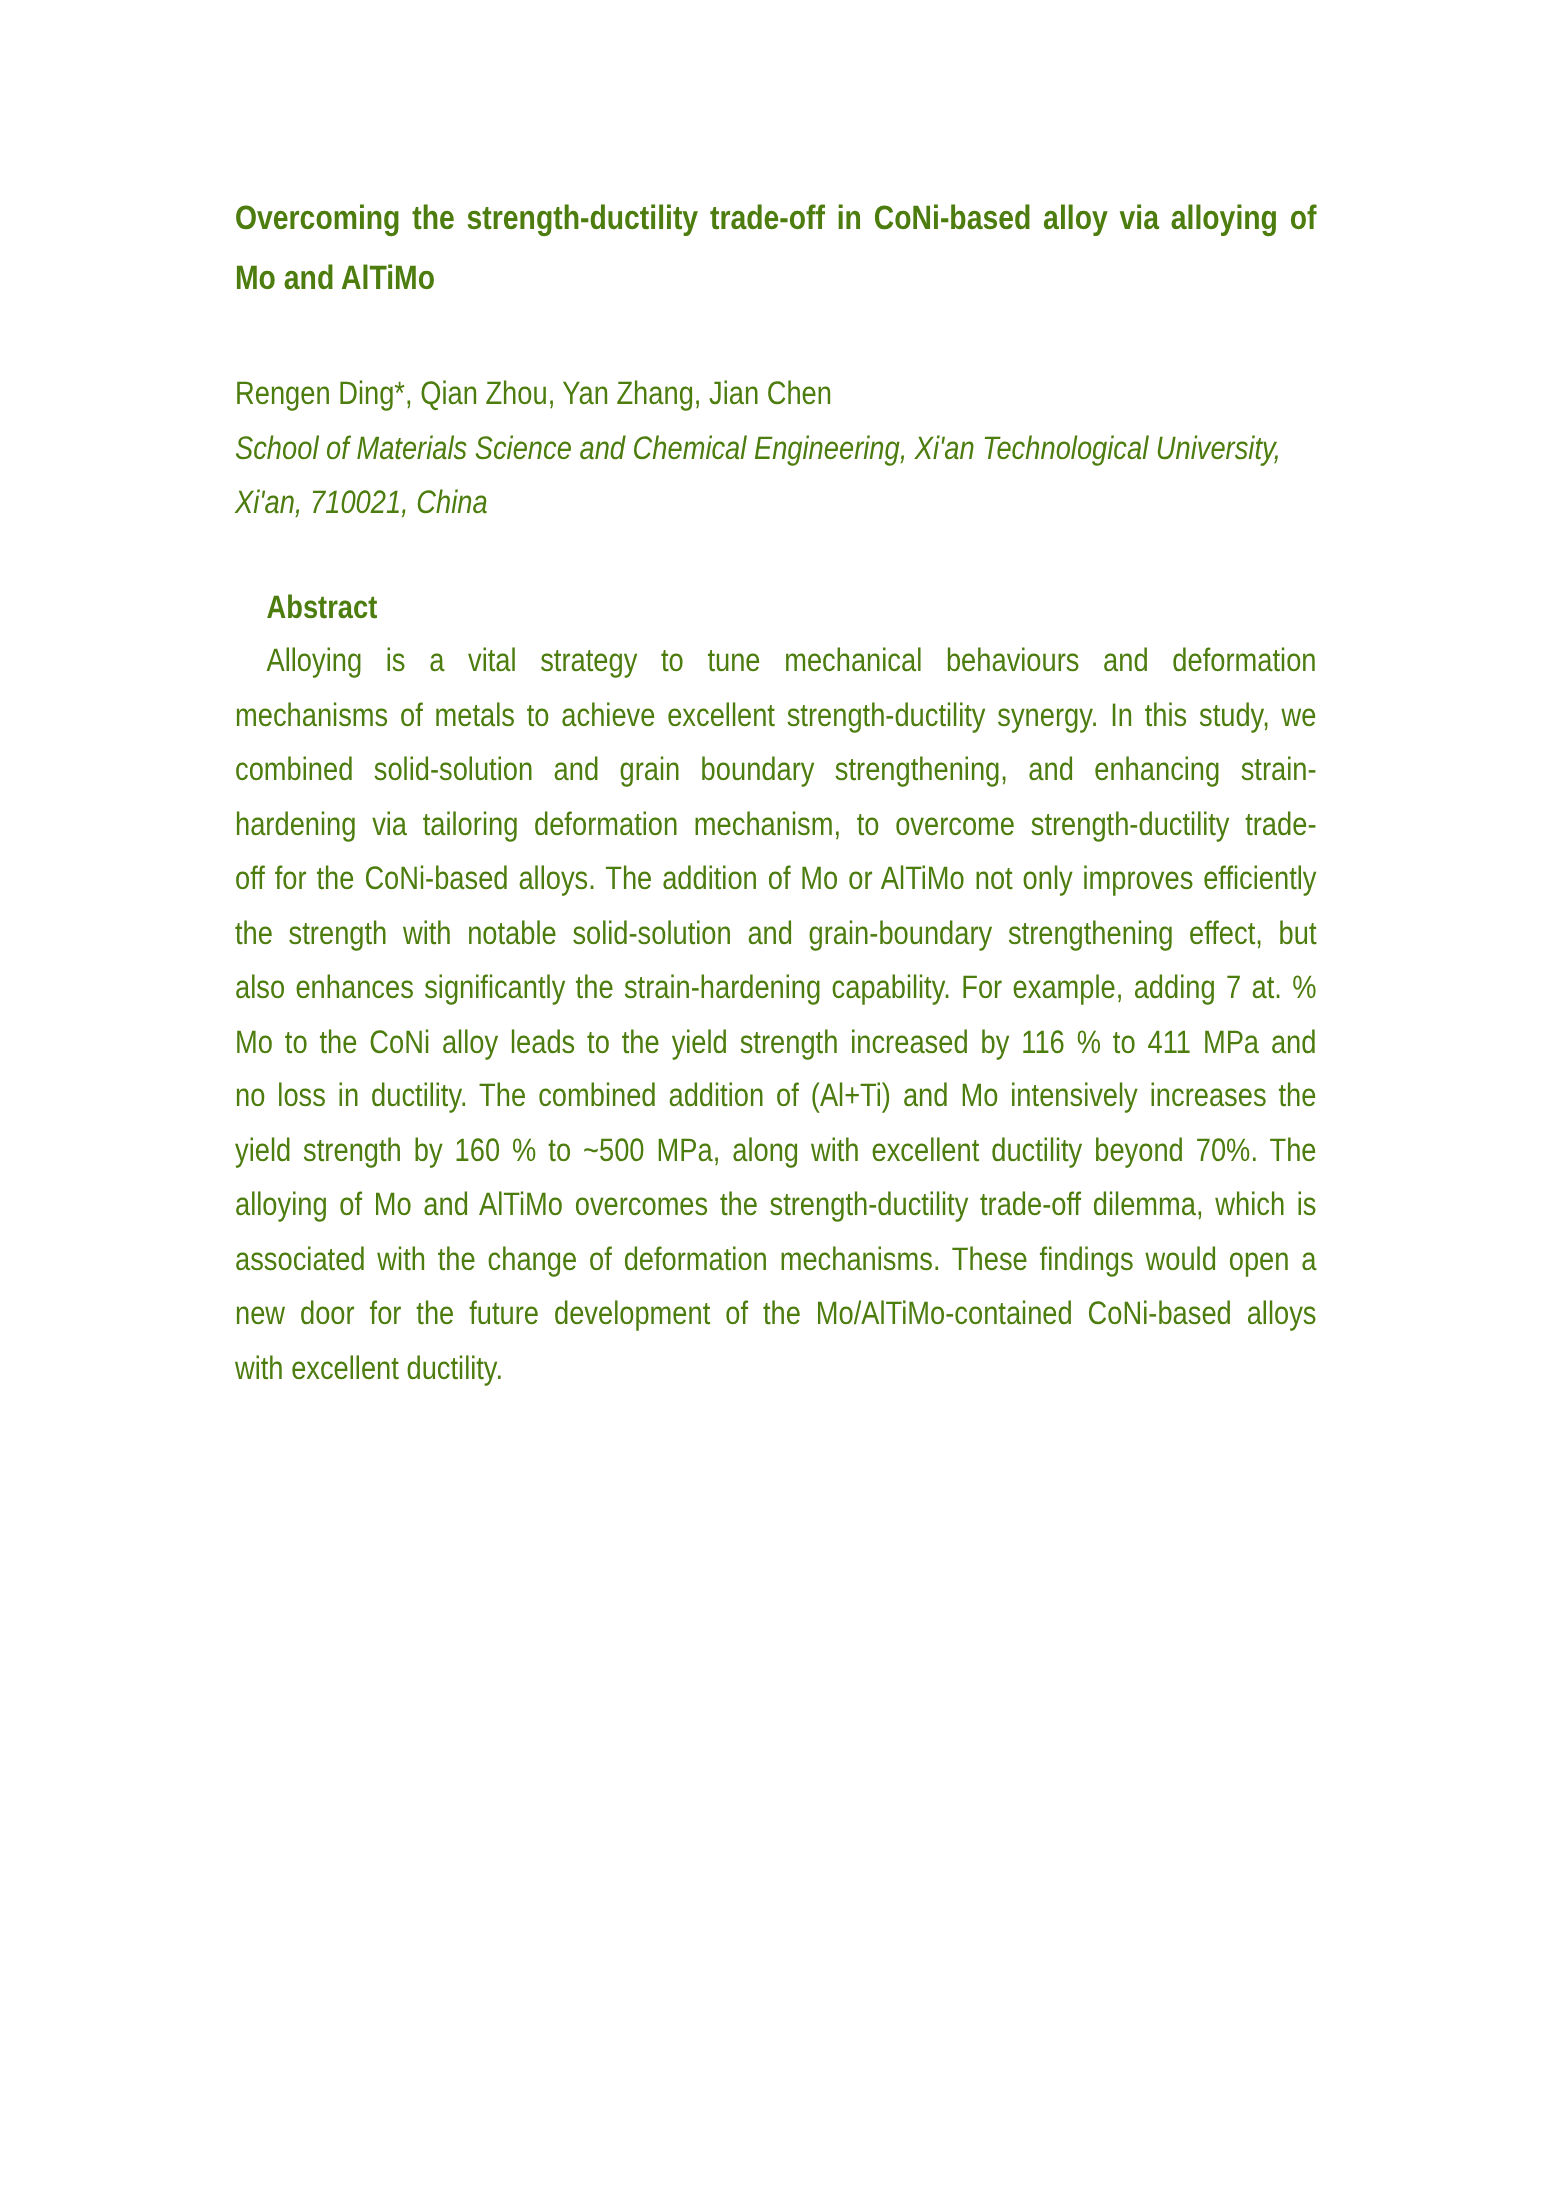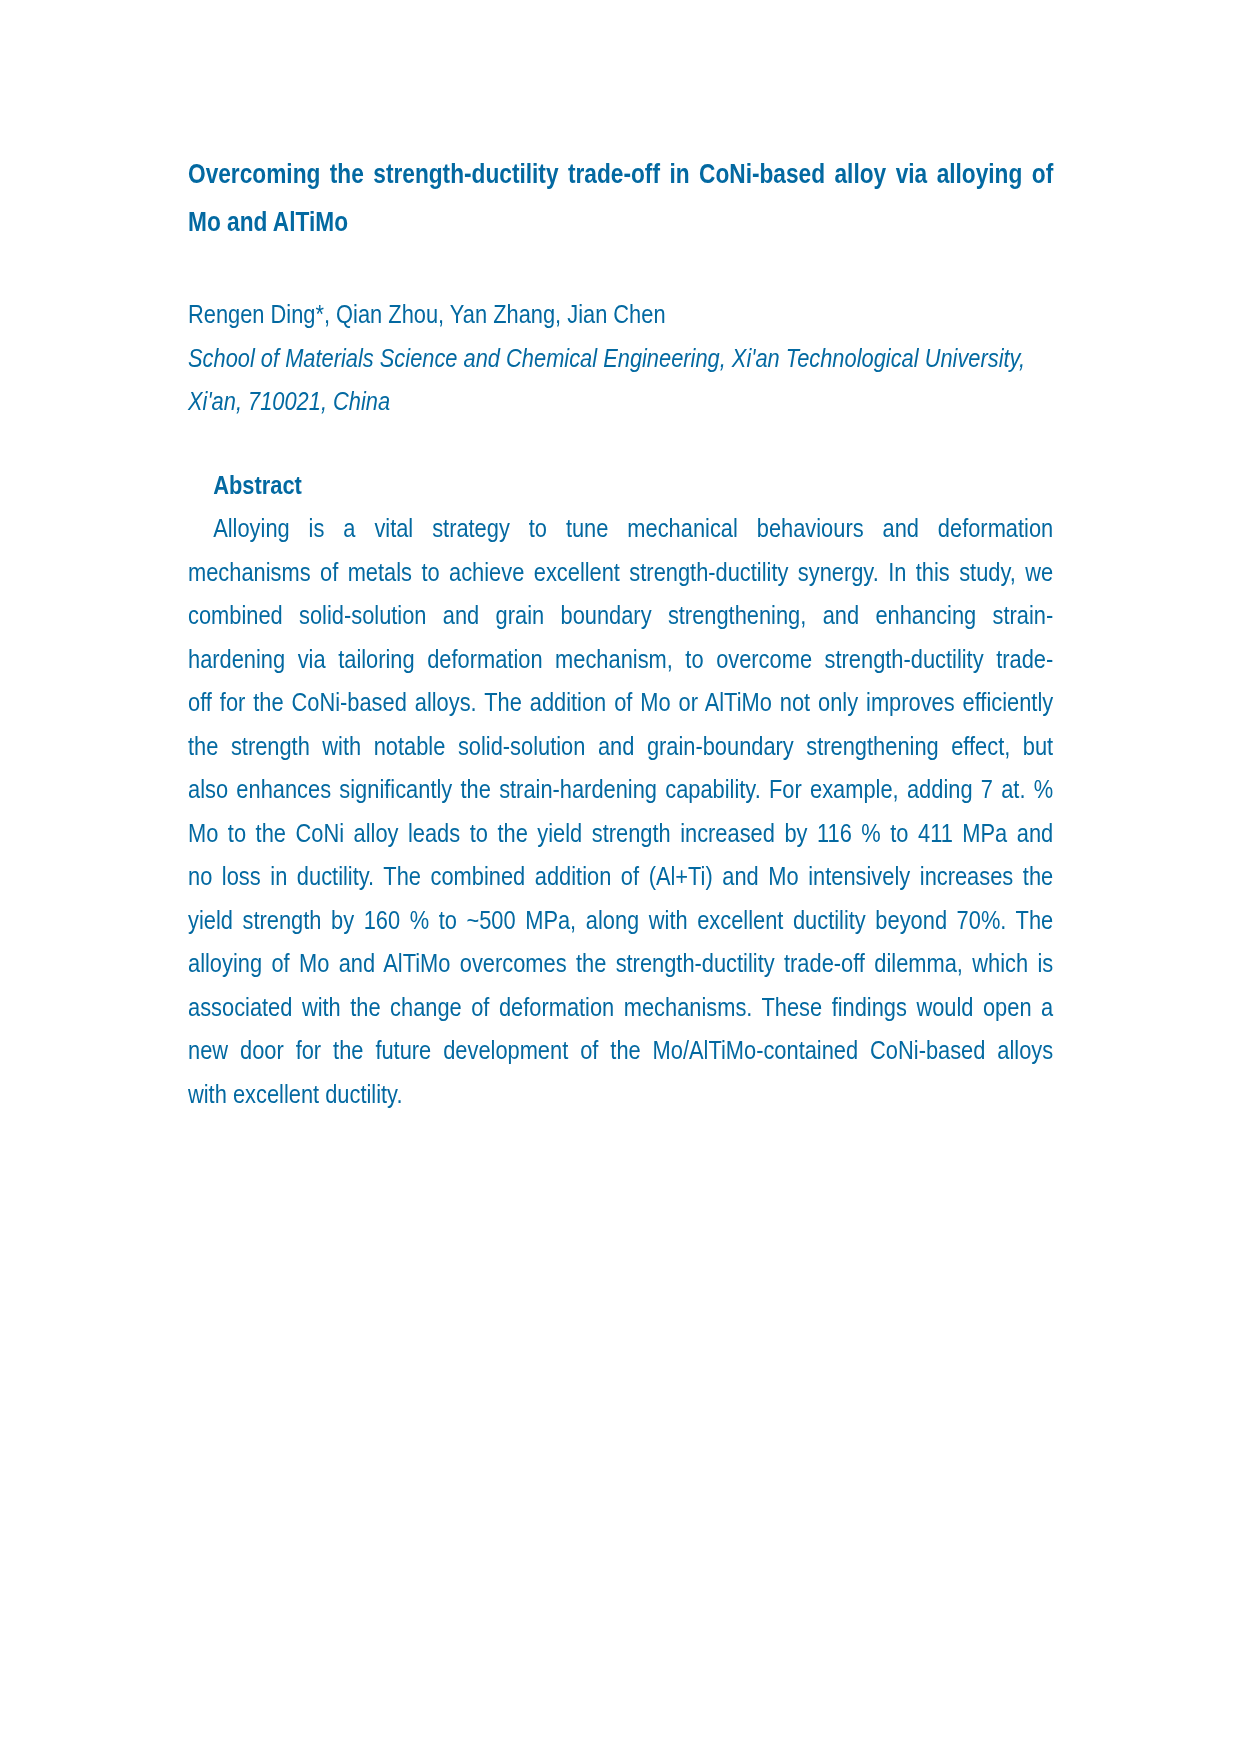--- a/index.html
+++ b/index.html
@@ -7,21 +7,21 @@
     padding: 0;
     background: #ffffff;
   }
   .page {
     position: relative;
     width: 1241px;
     height: 1755px;
     background: #ffffff;
     overflow: hidden;
     font-family: "Liberation Sans", sans-serif;
-    color: #0369a1;
+    color: #4d7c0f;
   }
   
   .content {
     position: absolute;
     left: 188px;
     top: 150px;
     width: 1030px;
     transform: scaleX(0.84);
     transform-origin: 0 0;
   }

